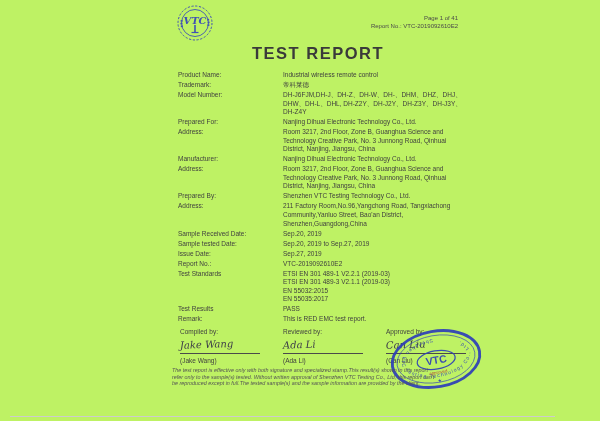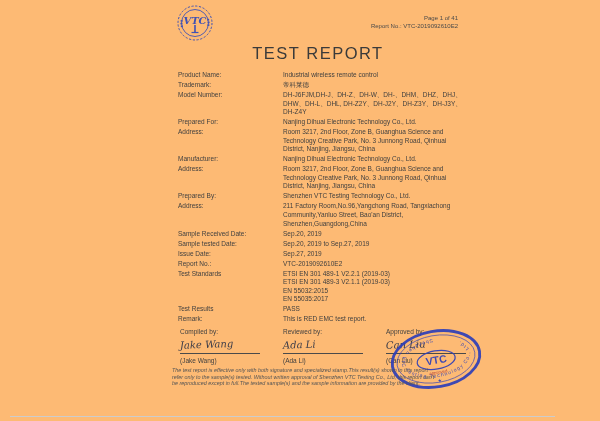--- a/index.html
+++ b/index.html
@@ -4,31 +4,31 @@
 <style>
   * { margin:0; padding:0; box-sizing:border-box; }
   html,body { width:600px; height:421px; }
   body {
     font-family:"Liberation Sans", sans-serif;
     background:#ffffff;
     position:relative;
     color:#3d3d3d;
     overflow:hidden;
   }
-  .sheet { position:absolute; inset:0; background:#fdba74; }
+  .sheet { position:absolute; inset:0; background:#bef264; }
 
   
   .logo { position:absolute; left:176px; top:4px; width:38px; height:38px; }
   .page-info {
     position:absolute; top:14px; right:142px; text-align:right;
     font-size:6px; line-height:8px; color:#4a4a4a;
   }
   .title {
     position:absolute; top:44px; left:170px; width:296px;
-    text-align:center; font-size:16.5px; font-weight:normal; color:#3a3a3a;
+    text-align:center; font-size:16.5px; font-weight:bold; color:#3a3a3a;
     letter-spacing:1.5px;
   }
 
   
   .report-table { position:absolute; left:178px; top:71px; width:290px; }
   .row { display:flex; margin-bottom:1.4px; }
   .lab { width:105px; flex:0 0 105px; font-size:6.5px; line-height:8.6px; color:#3f3f3f; }
   .val { flex:1; font-size:6.5px; line-height:8.6px; color:#3f3f3f; }
 
   

